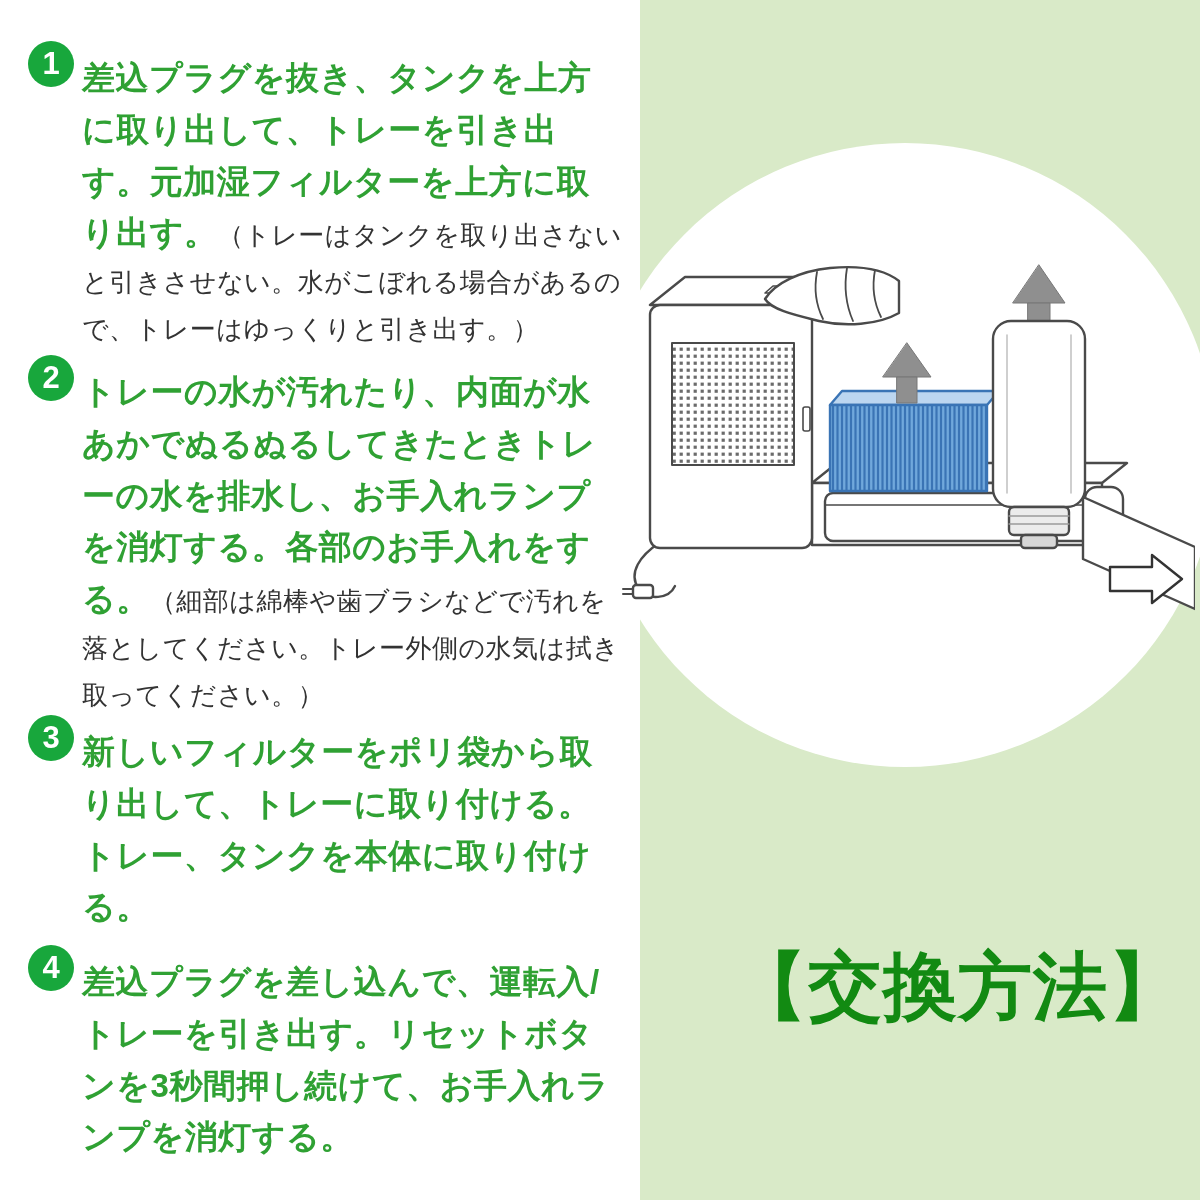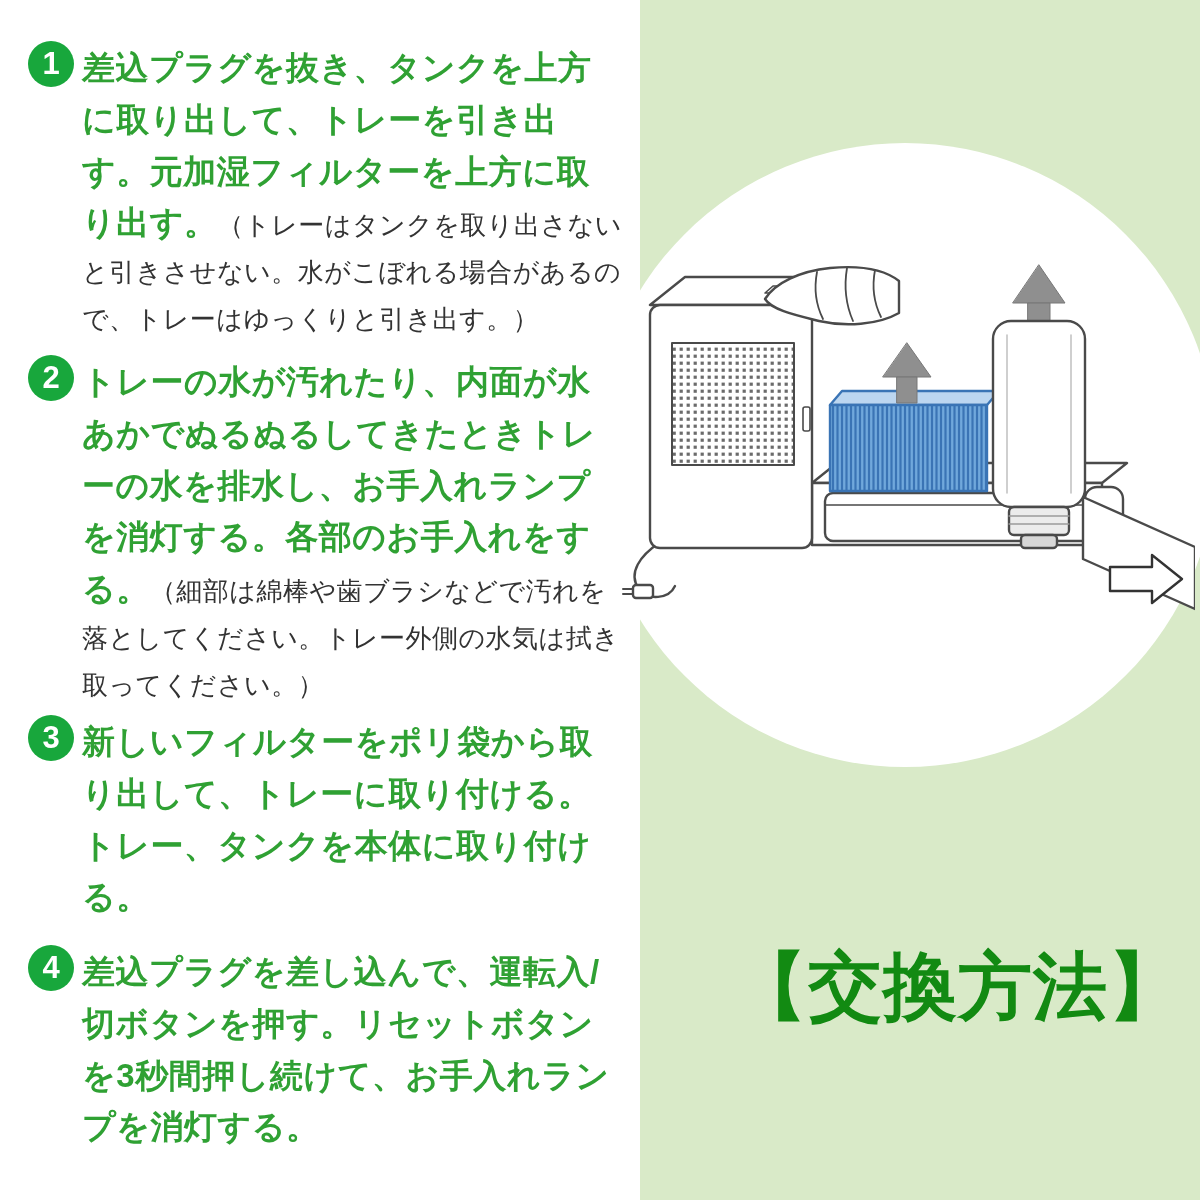--- a/index.html
+++ b/index.html
@@ -12,21 +12,21 @@
   .illustration{position:absolute;left:615px;top:255px;width:580px;height:400px;}
   .panel-title{
     position:absolute;left:640px;top:938px;width:636px;text-align:center;
     font-size:74px;font-weight:700;color:#128a12;letter-spacing:1px;
   }
   .step{position:absolute;left:28px;width:596px;display:flex;align-items:flex-start;}
   .badge{
     flex:0 0 46px;width:46px;height:46px;border-radius:50%;background:#18a73c;color:#ffffff;
     font-size:31px;font-weight:700;display:flex;align-items:center;justify-content:center;margin-top:3px;
   }
-  .step-body{margin:4px 0 0 8px;}
+  .step-body{margin:14px 0 0 8px;}
   .step-text{font-size:33px;line-height:1.57;color:#2fa133;font-weight:600;letter-spacing:0.5px;}
   .step-note{font-size:26px;line-height:1.8;color:#333333;font-weight:400;letter-spacing:0.5px;}
   .step1{top:38px;}
   .step2{top:352px;}
   .step3{top:712px;}
   .step4{top:942px;}
 </style>
 </head>
 <body>
 
@@ -126,17 +126,17 @@
       <p class="step-body"><span class="step-text">トレーの水が汚れたり、内面が水あかでぬるぬるしてきたときトレーの水を排水し、お手入れランプを消灯する。各部のお手入れをする。</span><span class="step-note">（細部は綿棒や歯ブラシなどで汚れを落としてください。トレー外側の水気は拭き取ってください。）</span></p>
     </div>
 
     <div class="step step3">
       <div class="badge">3</div>
       <p class="step-body"><span class="step-text">新しいフィルターをポリ袋から取り出して、トレーに取り付ける。トレー、タンクを本体に取り付ける。</span><span class="step-note"></span></p>
     </div>
 
     <div class="step step4">
       <div class="badge">4</div>
-      <p class="step-body"><span class="step-text">差込プラグを差し込んで、運転入/切ボタンを押す。リセットボタンを3秒間押し続けて、お手入れランプを消灯する。</span><span class="step-note"></span></p>
+      <p class="step-body"><span class="step-text">差込プラグを差し込んで、運転入/トレーを引き出す。リセットボタンを3秒間押し続けて、お手入れランプを消灯する。</span><span class="step-note"></span></p>
     </div>
 
   </div>
 </div>
 
 </body></html>

